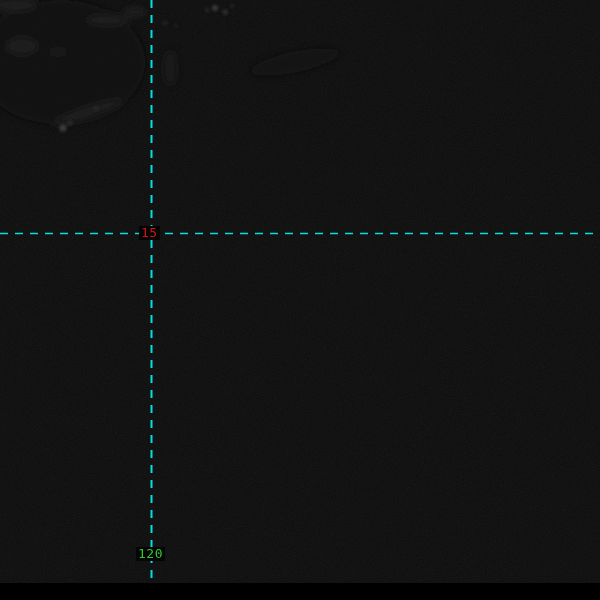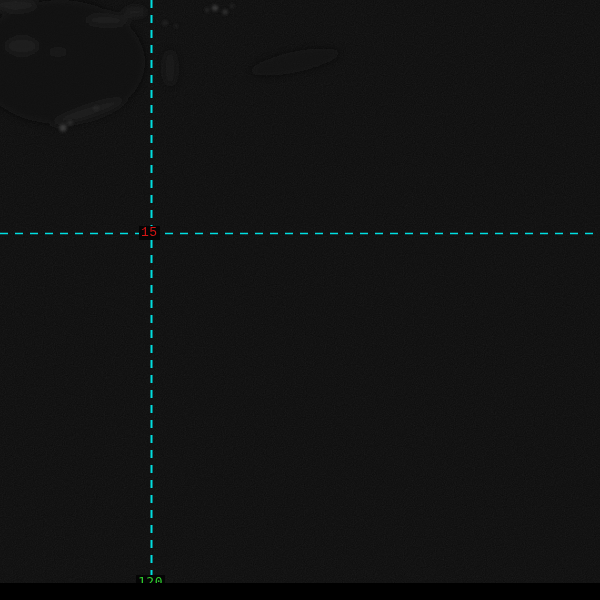--- a/index.html
+++ b/index.html
@@ -18,22 +18,22 @@
   .image-area svg { display: block; }
   .grat-label {
     position: absolute;
     font-family: "DejaVu Sans Mono", monospace;
     font-size: 13px;
     line-height: 12px;
     padding: 1px 2px;
     background: #050505;
     letter-spacing: 0.5px;
   }
-  .lat-label { left: 139px; top: 226px; color: #d51414; font-family: Liberation Mono, monospace; }
-  .lon-label { left: 136px; top: 547px; color: #2ecc2e; margin-top: 28px; }
+  .lat-label { left: 139px; top: 226px; color: #d51414; }
+  .lon-label { left: 136px; top: 547px; color: #2ecc2e; }
   .status-bar {
     position: absolute; left: 0; top: 583px;
     width: 600px; height: 17px;
     box-sizing: border-box;
     background: #000;
     color: #e8e8e8;
     font-family: "DejaVu Sans Mono", monospace;
     font-size: 15px;
     line-height: 16px;
     letter-spacing: -0.1px;

